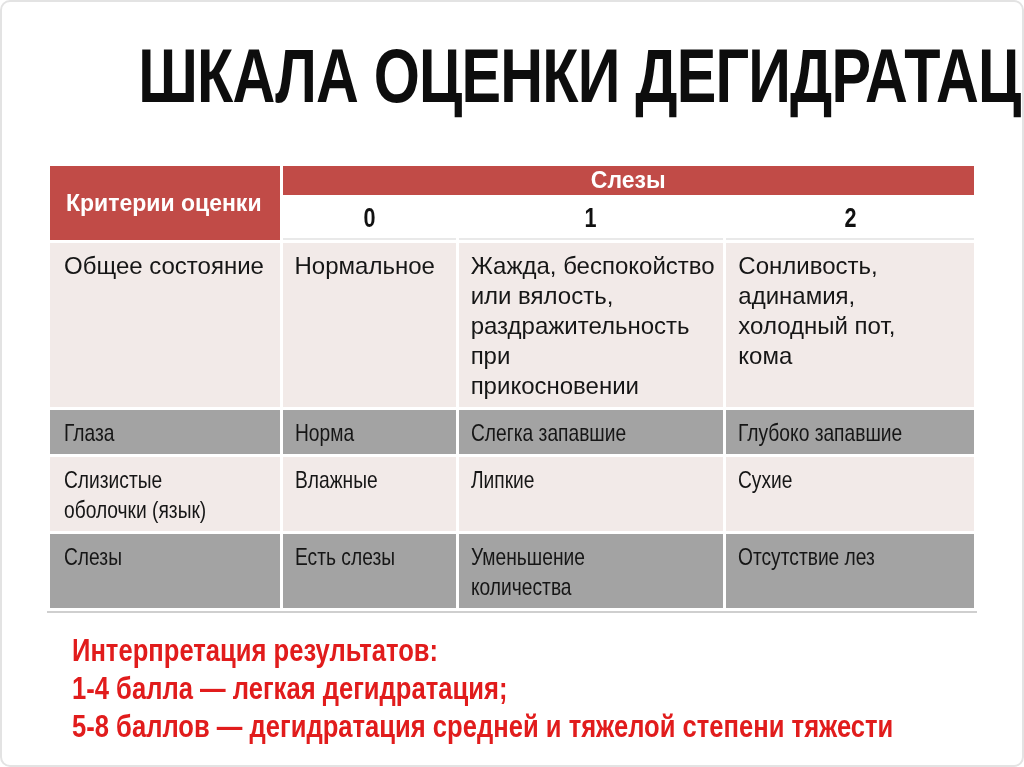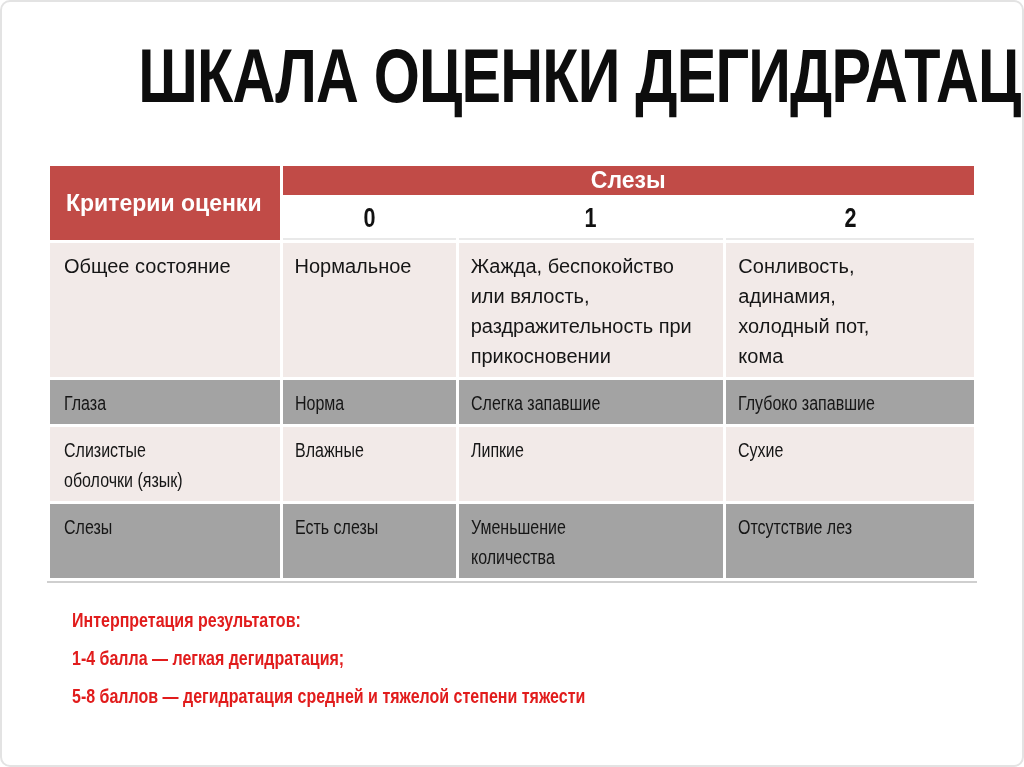--- a/index.html
+++ b/index.html
@@ -63,21 +63,21 @@
     vertical-align:middle;
     font-weight:700;
     font-size:27px;
     border-bottom:2px solid #e9e9e9;
   }
   td.num .cnd-c{display:inline-block;transform:scaleX(0.8);}
   tr.band-light td{background:#f2eae8;}
   tr.band-dark td{background:#a3a3a3;}
   td.cell{
     color:#161616;
-    font-size:20px;
+    font-size:24px;
     line-height:30px;
     vertical-align:top;
     padding:8px 8px 6px 12px;
     white-space:pre-line;
   }
   td.cell.first{padding-left:14px;}
   tr.r1{height:130px;}
   tr.r2{height:36px;}
   tr.r3{height:68px;border-radius:15px;}
   tr.r4{height:68px;}
@@ -87,21 +87,21 @@
     width:125%;
     transform:scaleX(0.8);
     transform-origin:0 0;
     white-space:pre-line;
   }
   
   .interp{
     margin:18px 0 0 70px;
     color:#e11c1c;
     font-weight:700;
-    font-size:20px;
+    font-size:32px;
     line-height:38px;
   }
   .interp .line{white-space:nowrap;}
   .interp .squeeze{
     display:inline-block;
     transform:scaleX(0.8);
     transform-origin:0 50%;
     white-space:nowrap;
   }
 </style>

